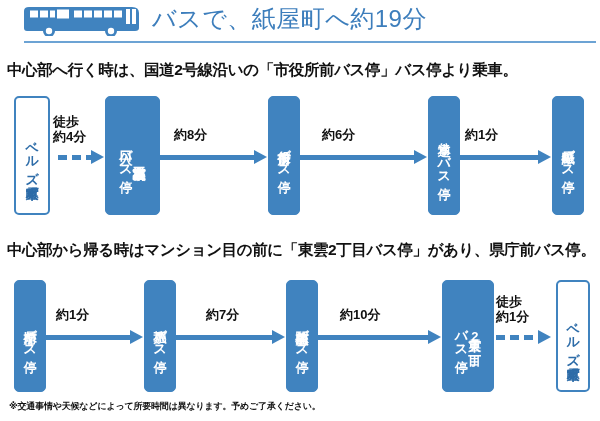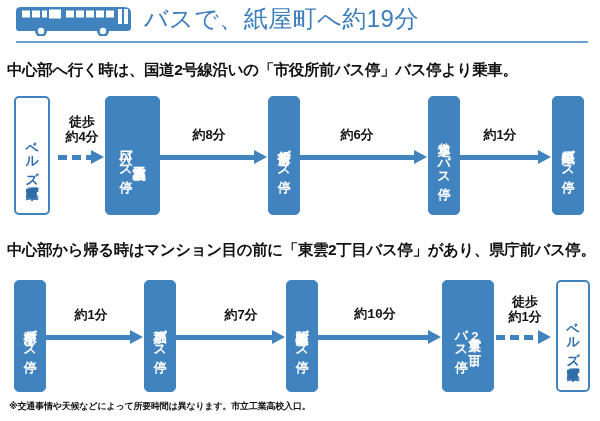--- a/index.html
+++ b/index.html
@@ -12,21 +12,21 @@
     background: #ffffff;
     font-family: "Liberation Sans", "DejaVu Sans", sans-serif;
     color: #1a1a1a;
     overflow: hidden;
     position: relative;
   }
 
   
   .header {
     position: absolute;
-    left: 0; top: 0;
+    left: 8px; top: 0;
     width: 500px; height: 46px;
   }
   .bus-icon {
     position: absolute;
     left: 14px; top: 6px;
     width: 118px; height: 30px;
   }
   .header-title {
     position: absolute;
     left: 144px; top: 3px;
@@ -120,21 +120,21 @@
     border-top: 7.5px solid transparent;
     border-bottom: 7.5px solid transparent;
     border-left: 13px solid #4083bf;
   }
   .conn-label {
     position: absolute;
     font-size: 13px;
     font-weight: bold;
     color: #111111;
     white-space: nowrap;
-    text-align: center;
+    text-align: left;
     line-height: 1.12;
   }
 
   
   .footnote {
     position: absolute;
     left: 9px; top: 400px;
     font-size: 9px;
     font-weight: bold;
     color: #111111;
@@ -265,21 +265,21 @@
 
   <div class="station filled" style="left:286px; top:0px; width:32px; height:112px;">
     <div class="station-label">
       <span class="vcol">広島駅前バス停</span>
     </div>
   </div>
 
   <div class="connector" style="left:318px; top:55px; width:124px;">
     <div class="conn-line" style="left:0px; width:112px;"></div>
     <div class="conn-head" style="left:110px;"></div>
-    <div class="conn-label" style="left:22px; top:-27px; width:70px;font-family:Liberation Mono, monospace;">約10分</div>
+    <div class="conn-label" style="left:22px; top:-27px; width:70px;">約10分</div>
   </div>
 
   <div class="station filled" style="left:442px; top:0px; width:52px; height:112px;">
     <div class="station-label">
       <span class="vcol">東雲2丁目</span>
       <span class="vcol">バス停</span>
     </div>
   </div>
 
   <div class="connector" style="left:496px; top:55px; width:58px;">
@@ -291,13 +291,13 @@
     </div>
   </div>
 
   <div class="station outline" style="left:556px; top:0px; width:34px; height:112px;">
     <div class="station-label">
       <span class="vcol">ベルズ東雲本町</span>
     </div>
   </div>
 </div>
 
-<div class="footnote">※交通事情や天候などによって所要時間は異なります。市立工業高校入口。</div>
+<div class="footnote">※交通事情や天候などによって所要時間は異なります。予めご了承ください。</div>
 
 </body></html>

